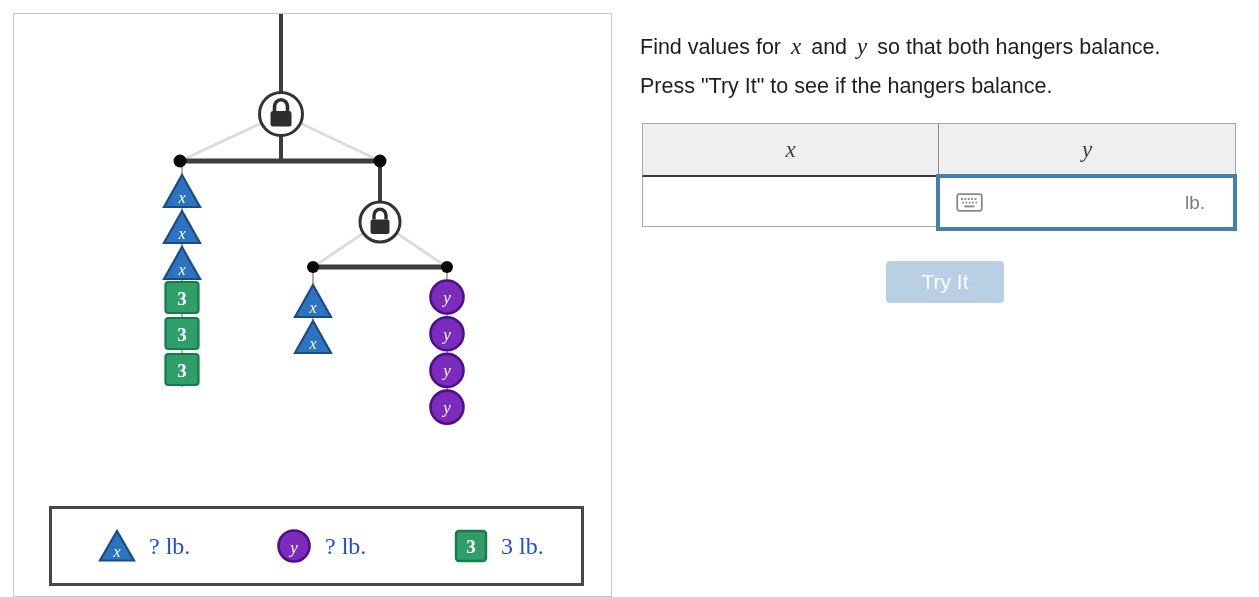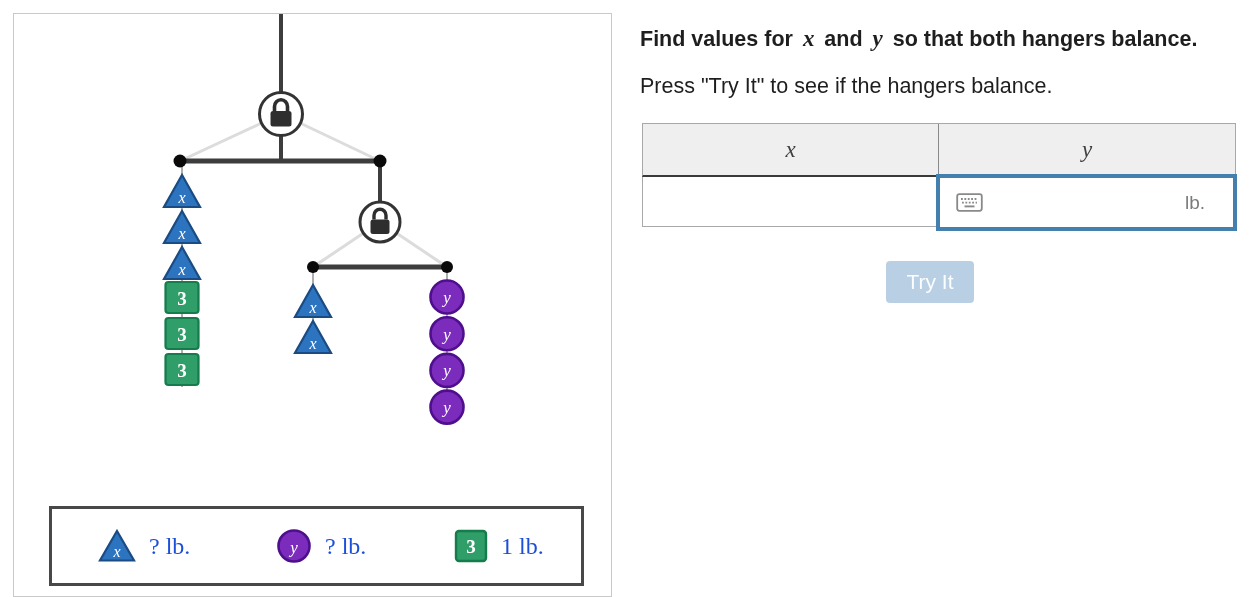--- a/index.html
+++ b/index.html
@@ -28,21 +28,21 @@
   .legend-label {
     font-family:"Liberation Serif", serif; font-size:24px; color:#1d4ed8;
     white-space:nowrap;
   }
 
   
   .instruction {
     position:absolute; left:640px; color:#1e1e1e; font-size:21.5px;
     white-space:nowrap;
   }
-  #instr1 { top:26px;font-weight:bold; }
+  #instr1 { top:34px; }
   #instr2 { top:74px; }
   .mathvar {
     font-family:"Liberation Serif", serif; font-style:italic; font-size:23px;
     margin:0 4px;
   }
 
   
   #answer-table { position:absolute; left:642px; top:123px; width:594px; }
   #table-header {
     display:flex; width:594px; height:54px; background:#efefef;
@@ -65,21 +65,21 @@
   #y-input-cell {
     position:absolute; left:294px; top:51px; width:301px; height:57px;
     background:#fff; border:4px solid #4380ad;
     display:flex; align-items:center; justify-content:space-between;
     padding:0 28px 0 16px; cursor:text;
   }
   #y-unit { color:#7b7b7b; font-size:19px; }
 
   
   #try-it-button {
-    position:absolute; left:886px; top:261px; width:88px; height:42px;
+    position:absolute; left:886px; top:261px; width:118px; height:42px;
     background:#b9cfe4; border:none; border-radius:4px;
     color:#fbfdff; font-size:21px; font-family:"Liberation Sans", sans-serif;
     cursor:pointer;
   }
 </style>
 </head>
 <body>
 
 <div id="stage">
 
@@ -194,21 +194,21 @@
           <circle cx="18" cy="18" r="15.5" fill="#7b2cbd" stroke="#4f0f8d" stroke-width="2.6"></circle>
           <text x="18" y="24.5" text-anchor="middle" fill="#ffffff" font-size="17" font-family="Liberation Serif, serif" font-style="italic">y</text>
         </svg>
         <span class="legend-label">? lb.</span>
       </div>
       <div class="legend-item">
         <svg class="legend-shape" width="34" height="34" viewBox="0 0 34 34">
           <rect x="2" y="2" width="30" height="30" ry="3" fill="#2f9e68" stroke="#157c4b" stroke-width="2.4"></rect>
           <text x="17" y="24" text-anchor="middle" fill="#ffffff" font-size="19" font-weight="bold" font-family="Liberation Serif, serif">3</text>
         </svg>
-        <span class="legend-label">1 lb.</span>
+        <span class="legend-label">3 lb.</span>
       </div>
     </div>
   </div>
 
   <div class="instruction" id="instr1">
     <span>Find values for </span><span class="mathvar">x</span><span> and </span><span class="mathvar">y</span><span> so that both hangers balance.</span>
   </div>
   <div class="instruction" id="instr2">Press "Try It" to see if the hangers balance.</div>
 
   <div id="answer-table">

